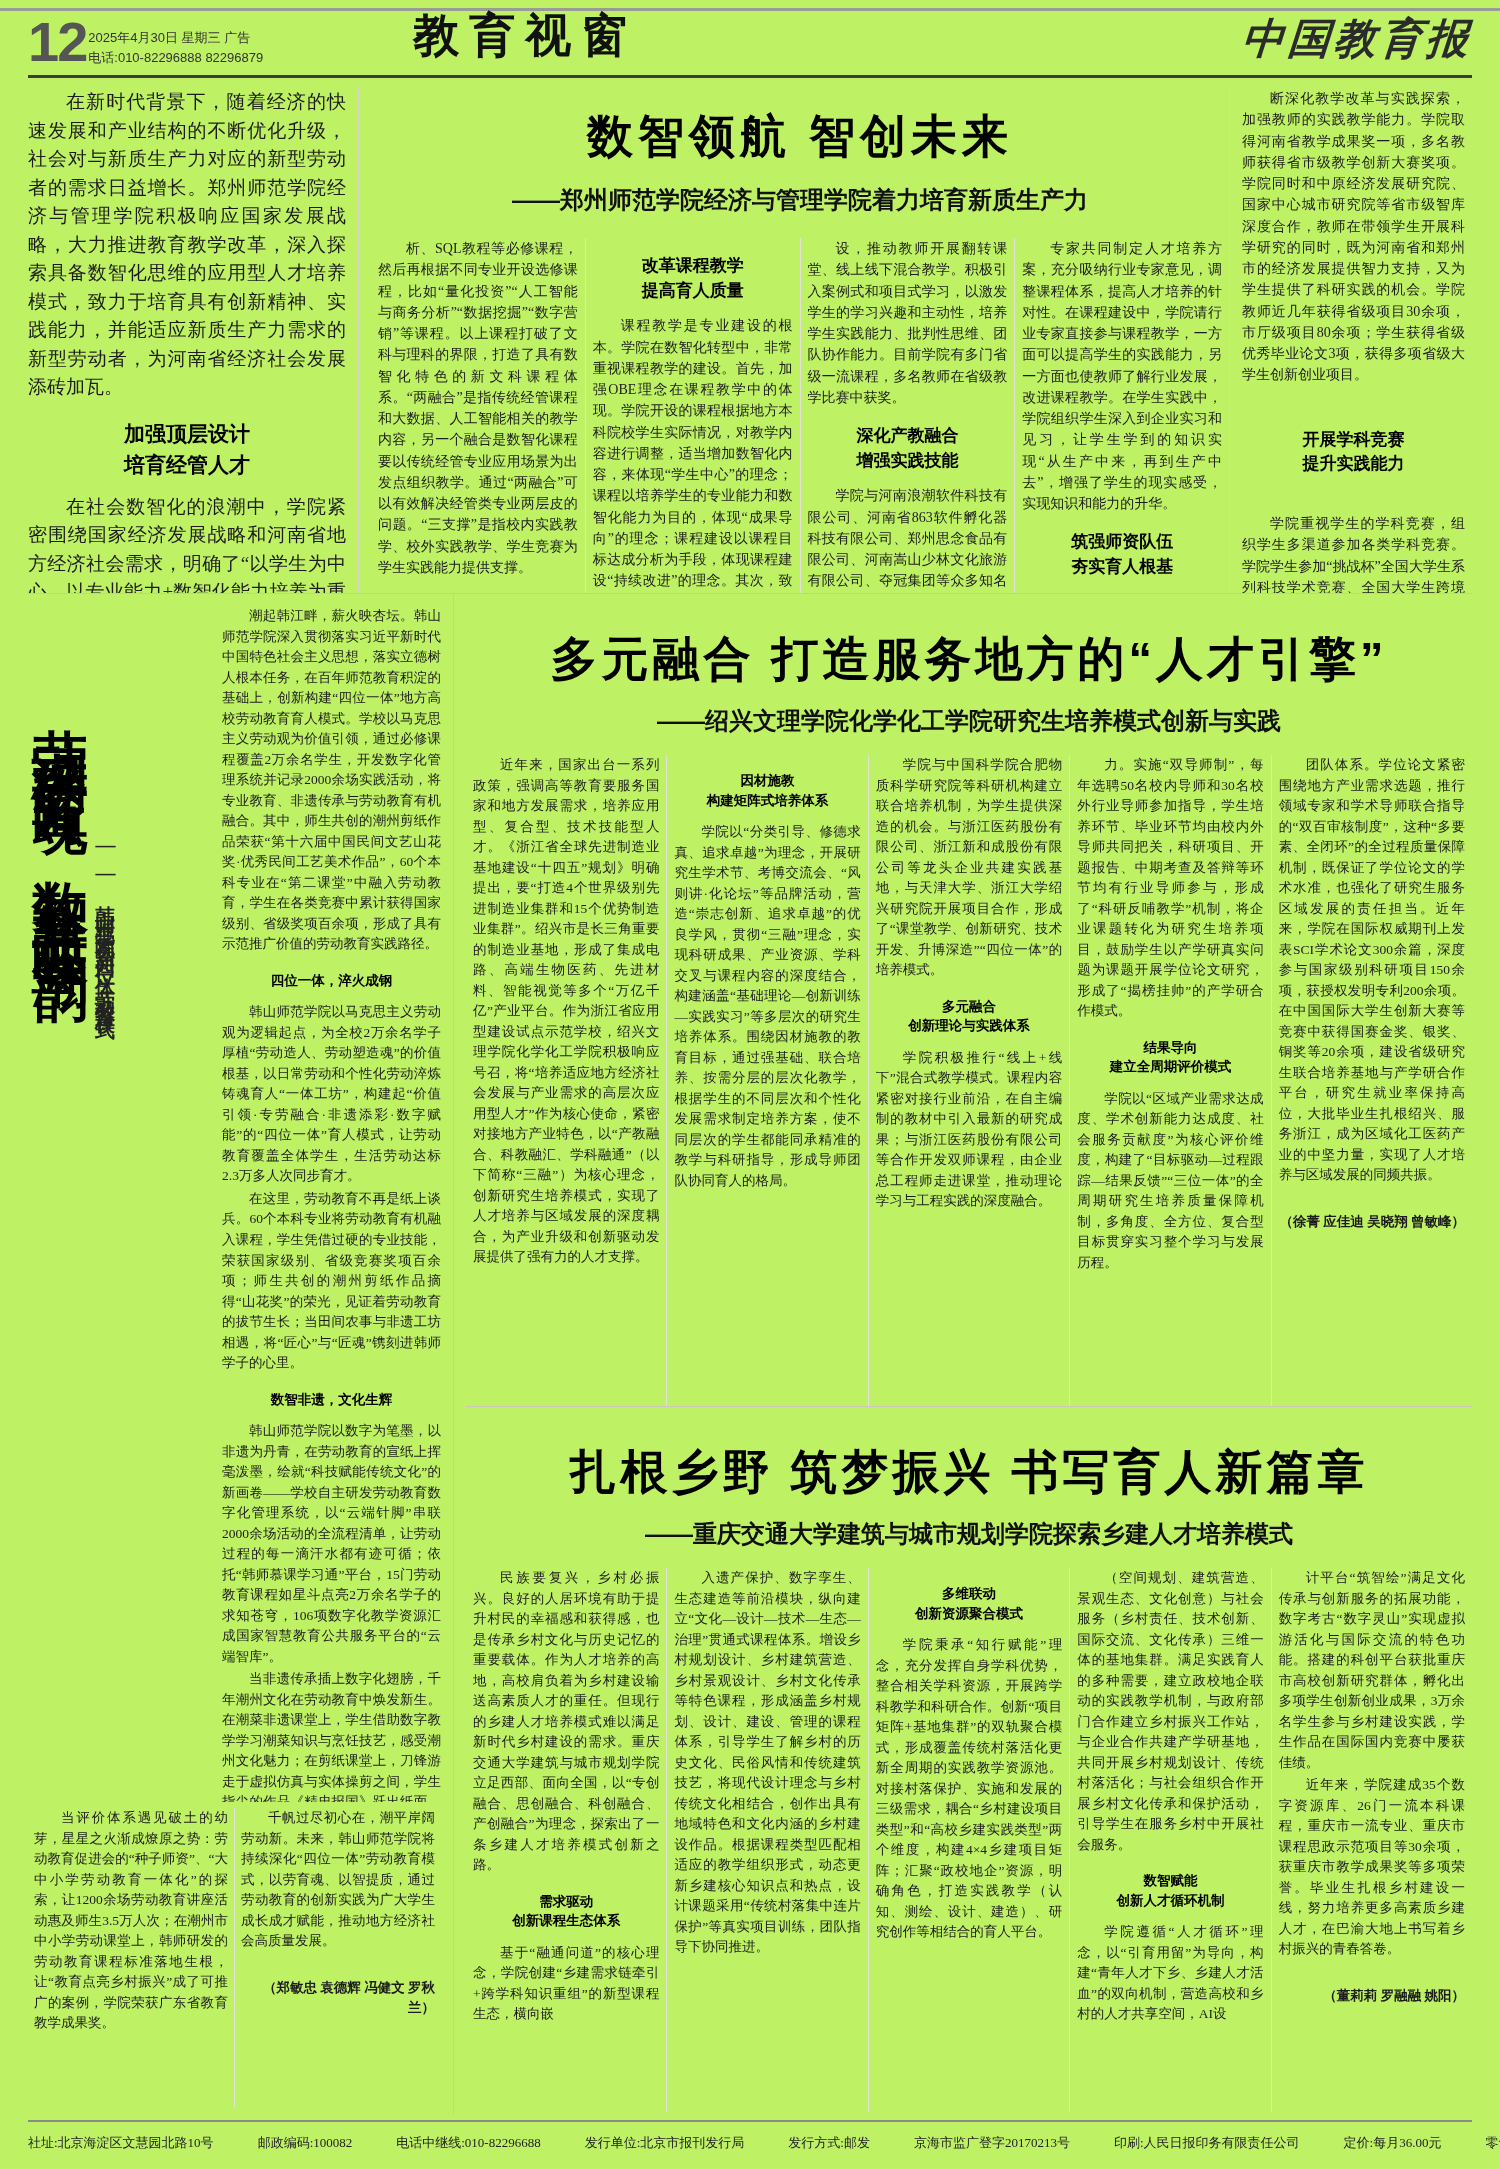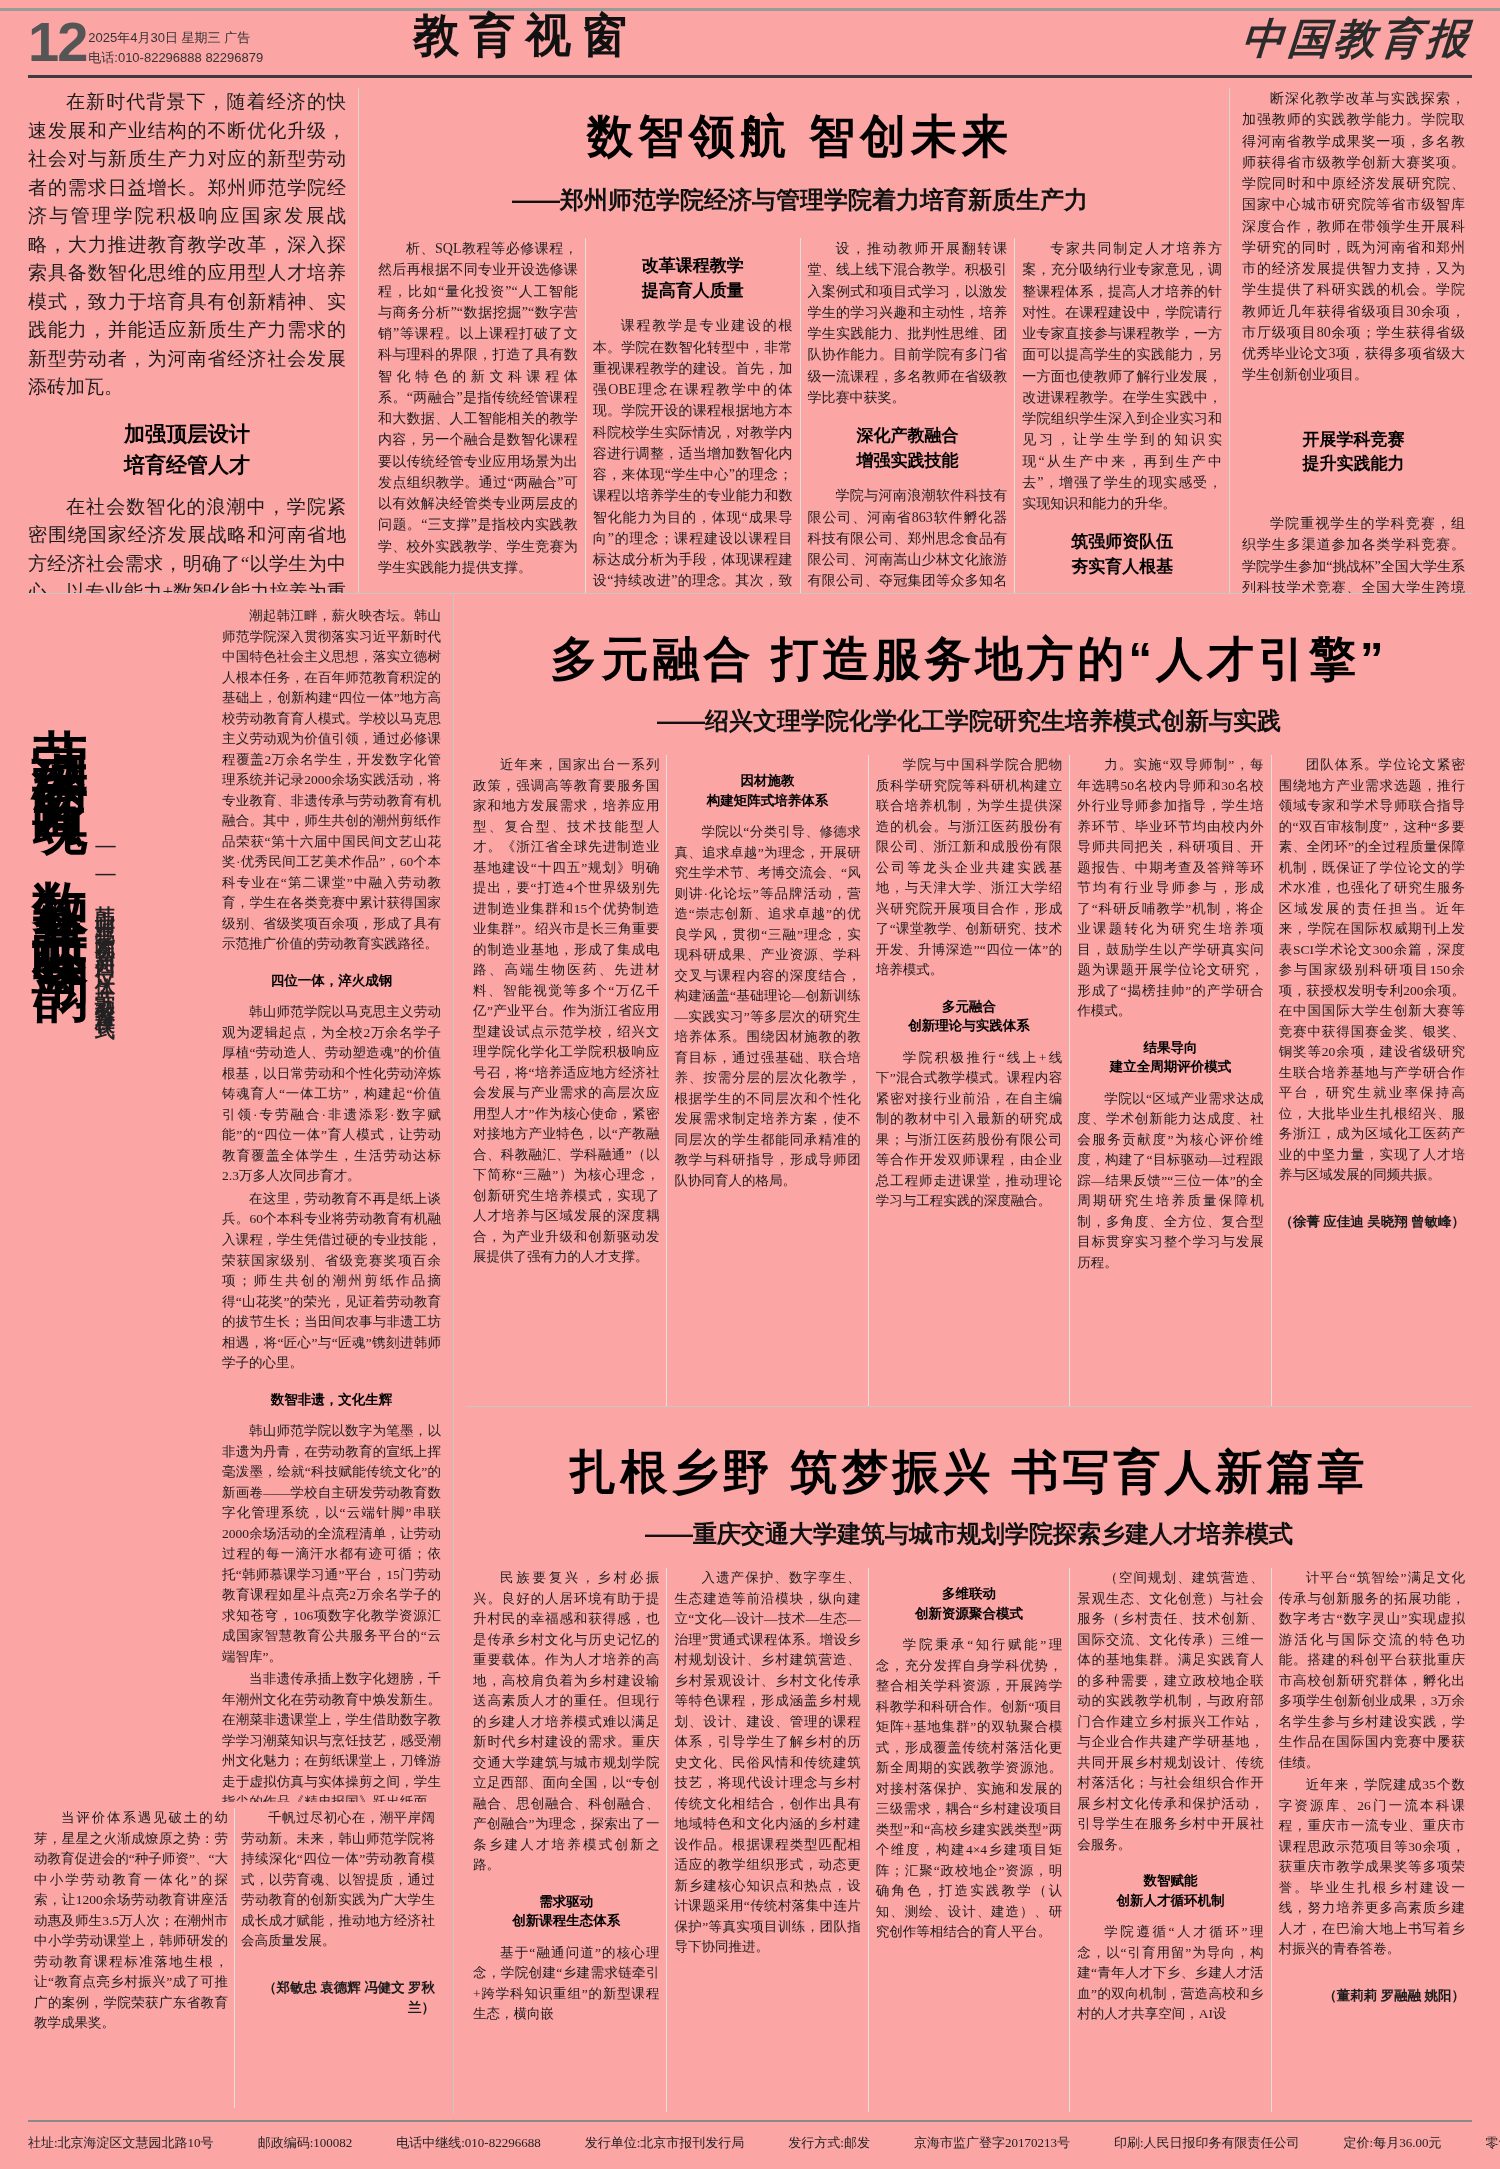--- a/index.html
+++ b/index.html
@@ -1,16 +1,16 @@
 <!DOCTYPE html>
 <html><head>
 <meta charset="utf-8">
 <style>
   html,body{margin:0;padding:0;background:#f3f2ee;}
-  .page{position:relative;width:1500px;height:2169px;background:#fca5a5;color:#1c1c1c;
+  .page{position:relative;width:1500px;height:2169px;background:#bef264;color:#1c1c1c;
         font-family:"Liberation Serif","DejaVu Serif",serif;overflow:hidden;box-sizing:border-box;}
   
   .topline{border-top:3px solid #9a9a98;margin-top:8px;}
   .hdr{display:flex;align-items:flex-end;padding:10px 28px 8px 28px;height:64px;box-sizing:border-box;}
   .pagenum{font-family:"Liberation Sans","DejaVu Sans",sans-serif;font-size:56px;line-height:.9;
            font-weight:700;color:#555;letter-spacing:-2px;}
   .dateblk{margin-left:2px;font-family:"Liberation Sans","DejaVu Sans",sans-serif;
            font-size:13px;color:#333;line-height:1.5;}
   .secttitle{flex:0 0 auto;margin-left:150px;font-size:46px;font-weight:900;letter-spacing:10px;
              font-family:"Liberation Serif","DejaVu Serif",serif;color:#111;}

